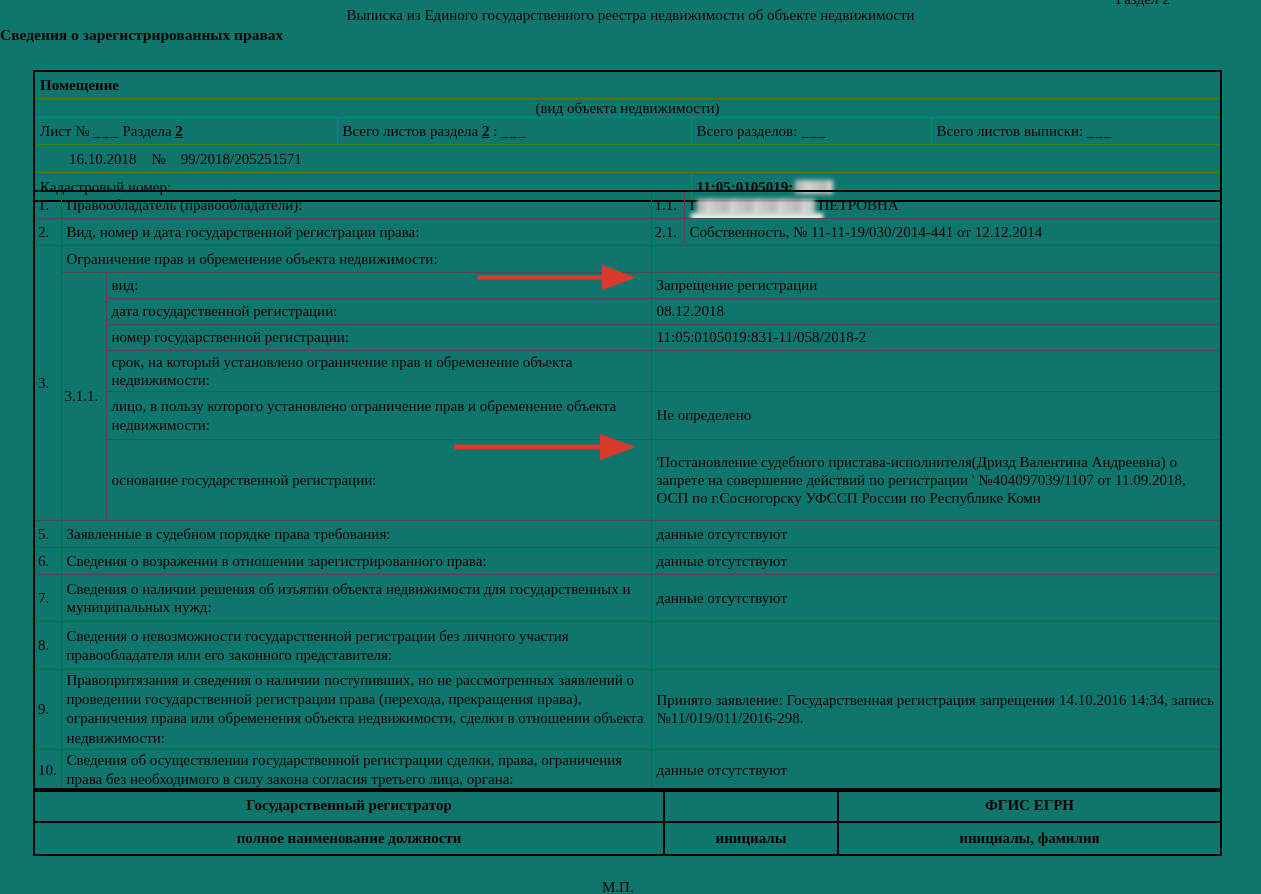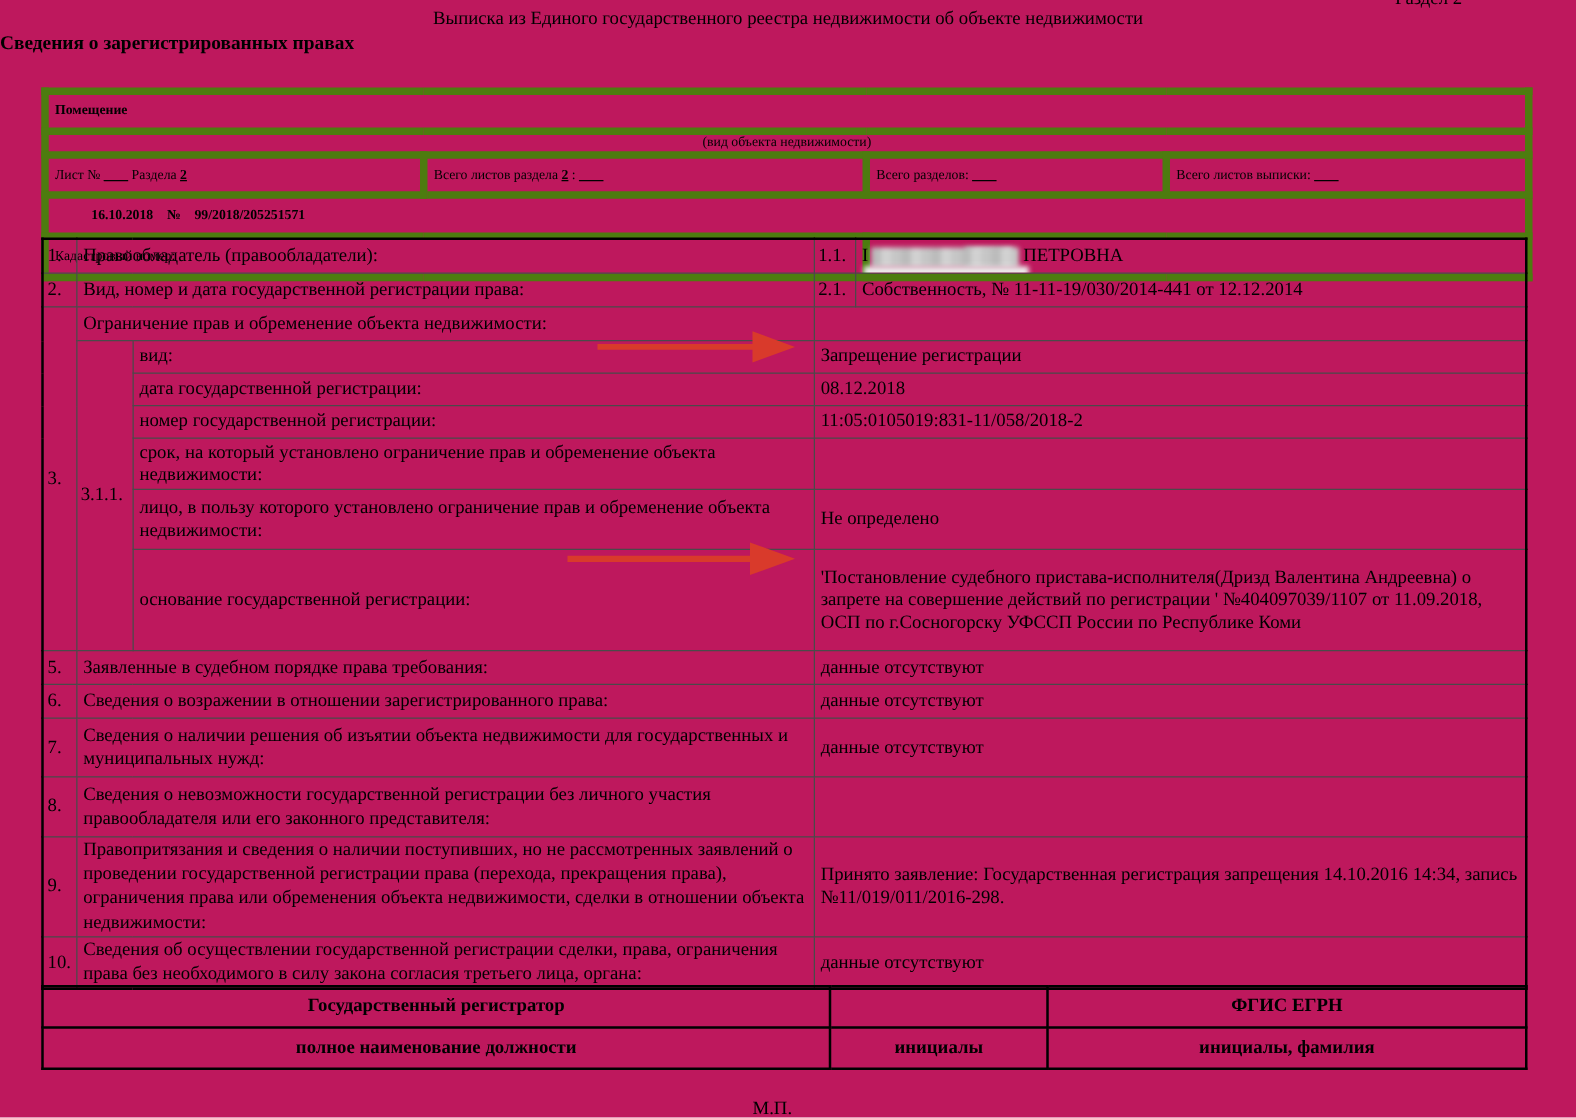--- a/index.html
+++ b/index.html
@@ -1,31 +1,31 @@
 <!DOCTYPE html>
 <html><head>
 <meta charset="utf-8">
 <style>
   html,body{margin:0;padding:0;background:#fff;}
-  .page{position:relative;width:1261px;height:894px;background:#be185d;overflow:hidden;
+  .page{position:relative;width:1261px;height:894px;background:#0f766e;overflow:hidden;
         font-family:"Liberation Serif","DejaVu Serif",serif;color:#000;font-size:15px;}
   .section-label{position:absolute;top:-9px;left:1116px;font-size:15px;}
   .title{position:absolute;top:7px;left:0;width:1261px;text-align:center;font-size:15px;}
   .subtitle{position:absolute;top:26px;left:0;width:1261px;font-size:15.5px;font-weight:bold;}
   table{border-collapse:collapse;table-layout:fixed;}
   td{vertical-align:middle;padding:1px 5px;line-height:1.22;overflow:hidden;}
   
   .info-table{position:absolute;left:33px;top:70px;width:1187px;border:2px solid #000;}
-  .info-table td{border:6px solid #4d7c0f;font-size:11px;}
+  .info-table td{border:1px solid #4d7c0f;font-size:15px;}
   .obj-type{font-weight:bold;height:24px;}
   .obj-caption{text-align:center;font-size:10px;height:13px;padding:0;}
   .sheet-row td{height:24px;}
-  .doc-row{font-weight:bold;height:25px;padding-left:34px;}
+  .doc-row{font-weight:normal;height:25px;padding-left:34px;}
   .bu{font-weight:bold;text-decoration:underline;}
-  .blank{letter-spacing:1px;text-decoration:underline;}
+  .blank{letter-spacing:1px;}
   
   .main-table{position:absolute;left:33px;top:190px;width:1187px;border:2px solid #000;}
   .main-table td{border:1px solid #4a4a4a;font-size:15px;}
   .small-label{font-size:12.4px;line-height:1.28;margin-top:40px;}
   .num-cell{padding:1px 2px 1px 3px;vertical-align:middle;}
   
   .sig-table{position:absolute;left:33px;top:788px;width:1187px;border:2px solid #000;font-weight:bold;}
   .sig-table td{border:2px solid #000;text-align:center;height:29px;font-size:15px;}
   .stamp{position:absolute;left:602px;top:851px;font-size:15px;margin-top:28px;}
   
@@ -81,21 +81,21 @@
     </tr>
     <tr>
       <td colspan="4" class="doc-row">
         <span>16.10.2018</span>&nbsp;&nbsp;&nbsp;
         <span>№</span>&nbsp;&nbsp;&nbsp;
         <span>99/2018/205251571</span>
       </td>
     </tr>
     <tr>
       <td colspan="2" style="height:25px">Кадастровый номер:</td>
-      <td colspan="2" style="font-weight:normal">
+      <td colspan="2" style="font-weight:bold">
         <span>11:05:0105019:</span><span class="redact redact-cad"></span>
       </td>
     </tr>
   </tbody>
     </table>
 
   <table class="main-table">
     <colgroup>
         <col style="width:27px">
         <col style="width:45px">

